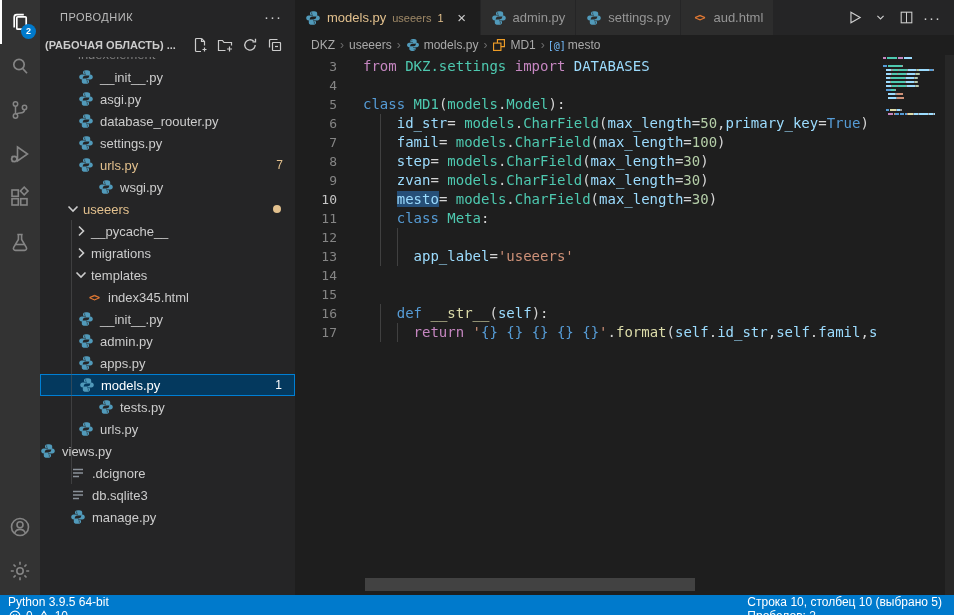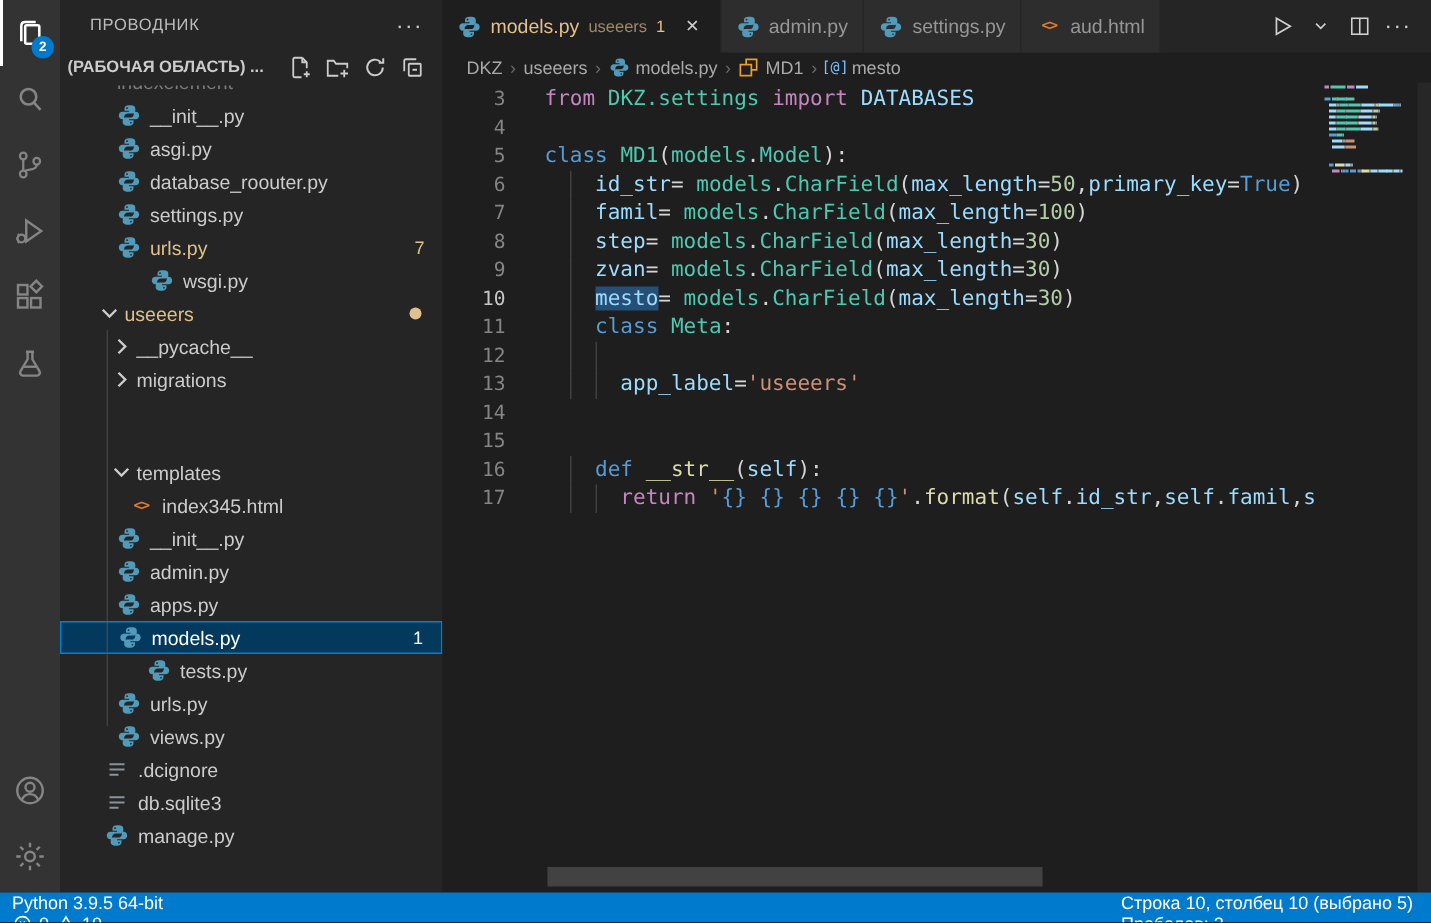--- a/index.html
+++ b/index.html
@@ -256,21 +256,21 @@
         <div class="tree-row gold" style="padding-left: 38px;">
           <span class="icn">
             <svg viewBox="0 0 16 16">
               <path fill="#519aba" d="M7.9 1.2c-1.7 0-2.9.8-2.9 2.1v1.5h3v.7H3.6C2.2 5.5 1.2 6.6 1.2 8c0 1.5 1 2.5 2.4 2.5h1.2V8.9c0-1.3 1.1-2.3 2.5-2.3h3.1c1.1 0 1.8-.8 1.8-1.9V3.3c0-1.3-1.3-2.1-2.9-2.1H7.9zM6.7 2.5c.3 0 .6.3.6.6s-.3.6-.6.6-.6-.3-.6-.6.3-.6.6-.6z"></path>
               <path fill="#519aba" d="M8.1 14.8c1.7 0 2.9-.8 2.9-2.1v-1.5H8v-.7h4.4c1.4 0 2.4-1.1 2.4-2.5 0-1.5-1-2.5-2.4-2.5h-1.2v1.6c0 1.3-1.1 2.3-2.5 2.3H5.6c-1.1 0-1.8.8-1.8 1.9v1.4c0 1.3 1.3 2.1 2.9 2.1h1.4zM9.3 13.5c-.3 0-.6-.3-.6-.6s.3-.6.6-.6.6.3.6.6-.3.6-.6.6z"></path>
             </svg>
           </span>
           <span class="lbl">urls.py</span>
           <span class="t-badge">7</span>
         </div>
-        <div class="tree-row" style="padding-left: 60px;">
+        <div class="tree-row" style="padding-left: 20px; margin-left: 38px;">
           <span class="icn">
             <svg viewBox="0 0 16 16">
               <path fill="#519aba" d="M7.9 1.2c-1.7 0-2.9.8-2.9 2.1v1.5h3v.7H3.6C2.2 5.5 1.2 6.6 1.2 8c0 1.5 1 2.5 2.4 2.5h1.2V8.9c0-1.3 1.1-2.3 2.5-2.3h3.1c1.1 0 1.8-.8 1.8-1.9V3.3c0-1.3-1.3-2.1-2.9-2.1H7.9zM6.7 2.5c.3 0 .6.3.6.6s-.3.6-.6.6-.6-.3-.6-.6.3-.6.6-.6z"></path>
               <path fill="#519aba" d="M8.1 14.8c1.7 0 2.9-.8 2.9-2.1v-1.5H8v-.7h4.4c1.4 0 2.4-1.1 2.4-2.5 0-1.5-1-2.5-2.4-2.5h-1.2v1.6c0 1.3-1.1 2.3-2.5 2.3H5.6c-1.1 0-1.8.8-1.8 1.9v1.4c0 1.3 1.3 2.1 2.9 2.1h1.4zM9.3 13.5c-.3 0-.6-.3-.6-.6s.3-.6.6-.6.6.3.6.6-.3.6-.6.6z"></path>
             </svg>
           </span>
           <span class="lbl">wsgi.py</span>
         </div>
         <div class="tree-row gold" style="padding-left: 25px;">
           <span class="chev"><svg viewBox="0 0 16 16" fill="none" stroke="currentColor" stroke-width="1.6">
@@ -284,21 +284,21 @@
               <path d="M6 3.5L10.5 8 6 12.5"></path>
             </svg></span>
           <span class="lbl">__pycache__</span>
         </div>
         <div class="tree-row" style="padding-left: 33px;">
           <span class="chev"><svg viewBox="0 0 16 16" fill="none" stroke="currentColor" stroke-width="1.6">
               <path d="M6 3.5L10.5 8 6 12.5"></path>
             </svg></span>
           <span class="lbl">migrations</span>
         </div>
-        <div class="tree-row" style="padding-left: 33px; margin-top: 40px;">
+        <div class="tree-row" style="padding-left: 33px;">
           <span class="chev"><svg viewBox="0 0 16 16" fill="none" stroke="currentColor" stroke-width="1.6">
               <path d="M3.5 5.5L8 10l4.5-4.5"></path>
             </svg></span>
           <span class="lbl">templates</span>
         </div>
         <div class="tree-row" style="padding-left: 46px;">
           <span class="icn">
             <span class="g-html">&lt;&gt;</span>
           </span>
           <span class="lbl">index345.html</span>
@@ -351,21 +351,21 @@
         </div>
         <div class="tree-row" style="padding-left: 38px;">
           <span class="icn">
             <svg viewBox="0 0 16 16">
               <path fill="#519aba" d="M7.9 1.2c-1.7 0-2.9.8-2.9 2.1v1.5h3v.7H3.6C2.2 5.5 1.2 6.6 1.2 8c0 1.5 1 2.5 2.4 2.5h1.2V8.9c0-1.3 1.1-2.3 2.5-2.3h3.1c1.1 0 1.8-.8 1.8-1.9V3.3c0-1.3-1.3-2.1-2.9-2.1H7.9zM6.7 2.5c.3 0 .6.3.6.6s-.3.6-.6.6-.6-.3-.6-.6.3-.6.6-.6z"></path>
               <path fill="#519aba" d="M8.1 14.8c1.7 0 2.9-.8 2.9-2.1v-1.5H8v-.7h4.4c1.4 0 2.4-1.1 2.4-2.5 0-1.5-1-2.5-2.4-2.5h-1.2v1.6c0 1.3-1.1 2.3-2.5 2.3H5.6c-1.1 0-1.8.8-1.8 1.9v1.4c0 1.3 1.3 2.1 2.9 2.1h1.4zM9.3 13.5c-.3 0-.6-.3-.6-.6s.3-.6.6-.6.6.3.6.6-.3.6-.6.6z"></path>
             </svg>
           </span>
           <span class="lbl">urls.py</span>
         </div>
-        <div class="tree-row" style="padding-left: 38px;">
+        <div class="tree-row" style="">
           <span class="icn">
             <svg viewBox="0 0 16 16">
               <path fill="#519aba" d="M7.9 1.2c-1.7 0-2.9.8-2.9 2.1v1.5h3v.7H3.6C2.2 5.5 1.2 6.6 1.2 8c0 1.5 1 2.5 2.4 2.5h1.2V8.9c0-1.3 1.1-2.3 2.5-2.3h3.1c1.1 0 1.8-.8 1.8-1.9V3.3c0-1.3-1.3-2.1-2.9-2.1H7.9zM6.7 2.5c.3 0 .6.3.6.6s-.3.6-.6.6-.6-.3-.6-.6.3-.6.6-.6z"></path>
               <path fill="#519aba" d="M8.1 14.8c1.7 0 2.9-.8 2.9-2.1v-1.5H8v-.7h4.4c1.4 0 2.4-1.1 2.4-2.5 0-1.5-1-2.5-2.4-2.5h-1.2v1.6c0 1.3-1.1 2.3-2.5 2.3H5.6c-1.1 0-1.8.8-1.8 1.9v1.4c0 1.3 1.3 2.1 2.9 2.1h1.4zM9.3 13.5c-.3 0-.6-.3-.6-.6s.3-.6.6-.6.6.3.6.6-.3.6-.6.6z"></path>
             </svg>
           </span>
           <span class="lbl">views.py</span>
         </div>
         <div class="tree-row" style="padding-left: 30px;">
           <span class="icn">

